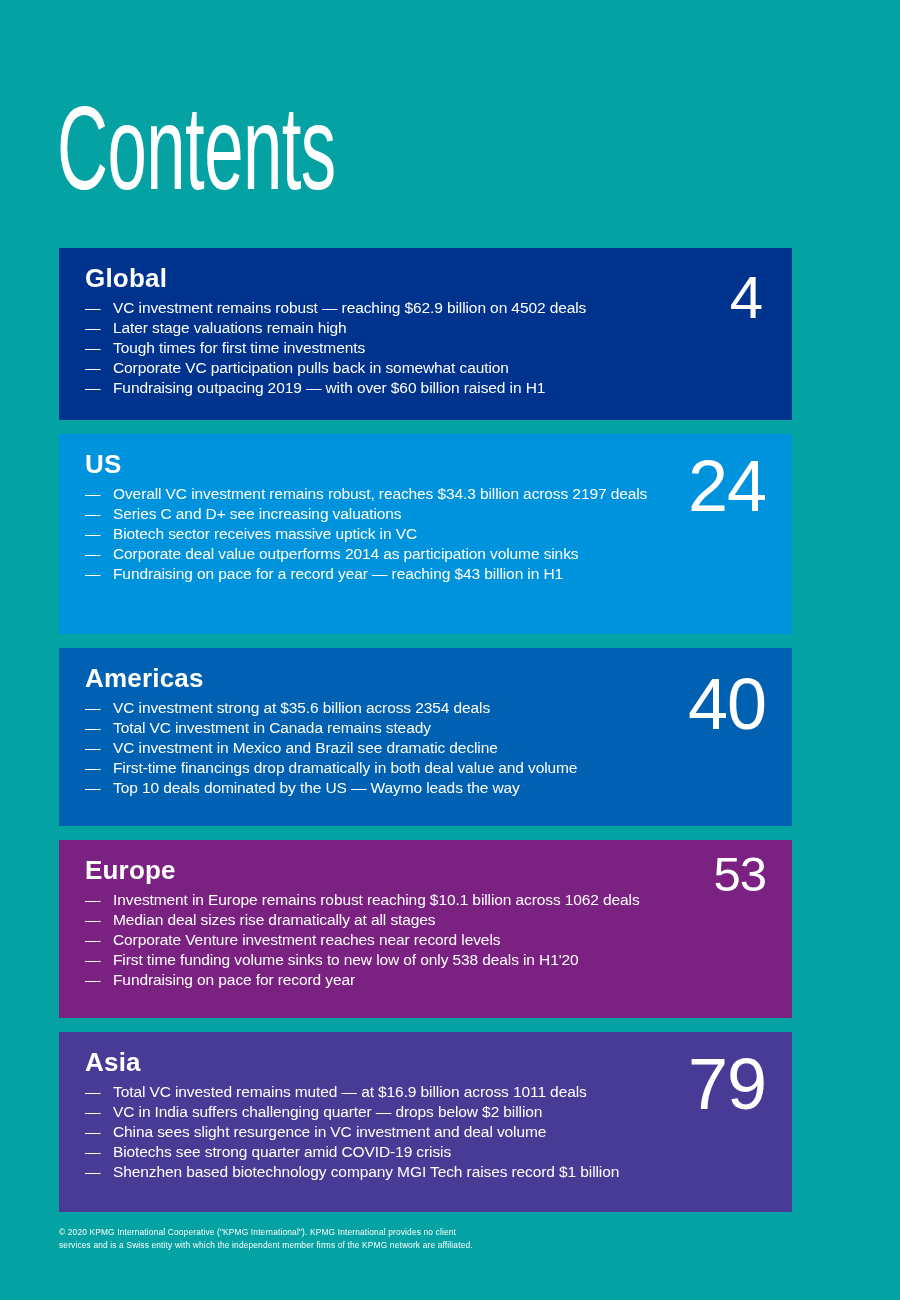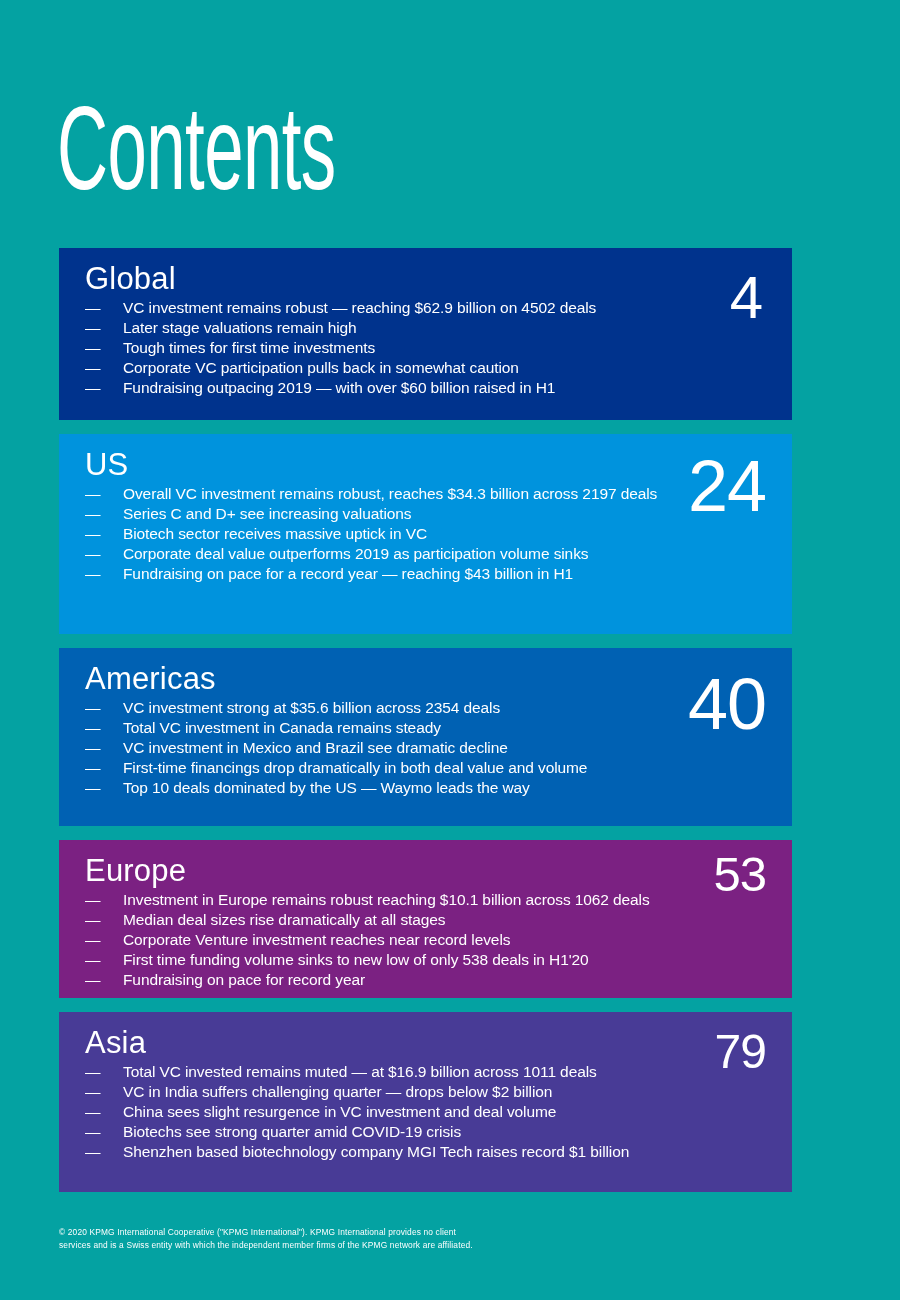--- a/index.html
+++ b/index.html
@@ -52,26 +52,26 @@
     box-sizing: border-box;
     padding: 14px 20px 18px 26px;
     margin-bottom: 14px;
     color: #ffffff;
     overflow: hidden;
   }
 
   .card-global   { background: #00338D; height: 172px; }
   .card-us       { background: #0093DD; height: 200px; }
   .card-americas { background: #0061B3; height: 178px; }
-  .card-europe   { background: #7B2182; height: 158px; }
+  .card-europe   { background: #7B2182; height: 178px; }
   .card-asia     { background: #483B96; height: 180px; }
 
   .card-heading {
-    font-size: 31px;
-    font-weight: 400;
+    font-size: 26px;
+    font-weight: 700;
     line-height: 33px;
     margin: 0 0 3px 0;
     letter-spacing: 0.2px;
   }
 
   .card-list {
     list-style: none;
     margin: 0;
     padding: 0;
   }
@@ -88,38 +88,37 @@
 
   .bullet-dash {
     display: inline-block;
     width: 28px;
     flex: 0 0 28px;
     font-size: 15.5px;
   }
 
   .bullet-text {
     display: inline-block;
-    margin-left: 10px;
   }
 
   .page-number {
     position: absolute;
     right: 28px;
     font-family: "Liberation Sans", sans-serif;
     font-weight: 300;
     color: #ffffff;
     line-height: 1;
     letter-spacing: -1px;
   }
 
   .pn-global   { top: 20px;  font-size: 60px; right: 30px; }
   .pn-us       { top: 16px;  font-size: 72px; right: 26px; }
   .pn-americas { top: 20px;  font-size: 72px; right: 26px; }
   .pn-europe   { top: 10px;  font-size: 49px; right: 26px; }
-  .pn-asia     { top: 16px;  font-size: 48px; right: 26px; }
+  .pn-asia     { top: 16px;  font-size: 72px; right: 26px; }
 
   .footer {
     position: absolute;
     left: 59px;
     top: 1226px;
     width: 720px;
     color: #ffffff;
     font-size: 8.4px;
     line-height: 13px;
     letter-spacing: 0.15px;
@@ -172,21 +171,21 @@
         <li>
           <span class="bullet-dash">—</span>
           <span class="bullet-text">Series C and D+ see increasing valuations</span>
         </li>
         <li>
           <span class="bullet-dash">—</span>
           <span class="bullet-text">Biotech sector receives massive uptick in VC</span>
         </li>
         <li>
           <span class="bullet-dash">—</span>
-          <span class="bullet-text">Corporate deal value outperforms 2019 as participation volume sinks</span>
+          <span class="bullet-text">Corporate deal value outperforms 2014 as participation volume sinks</span>
         </li>
         <li>
           <span class="bullet-dash">—</span>
           <span class="bullet-text">Fundraising on pace for a record year — reaching $43 billion in H1</span>
         </li>
       </ul>
       <div class="page-number pn-us">24</div>
     </div>
 
     <div class="card card-americas" style="background: rgb(0, 97, 179);">

